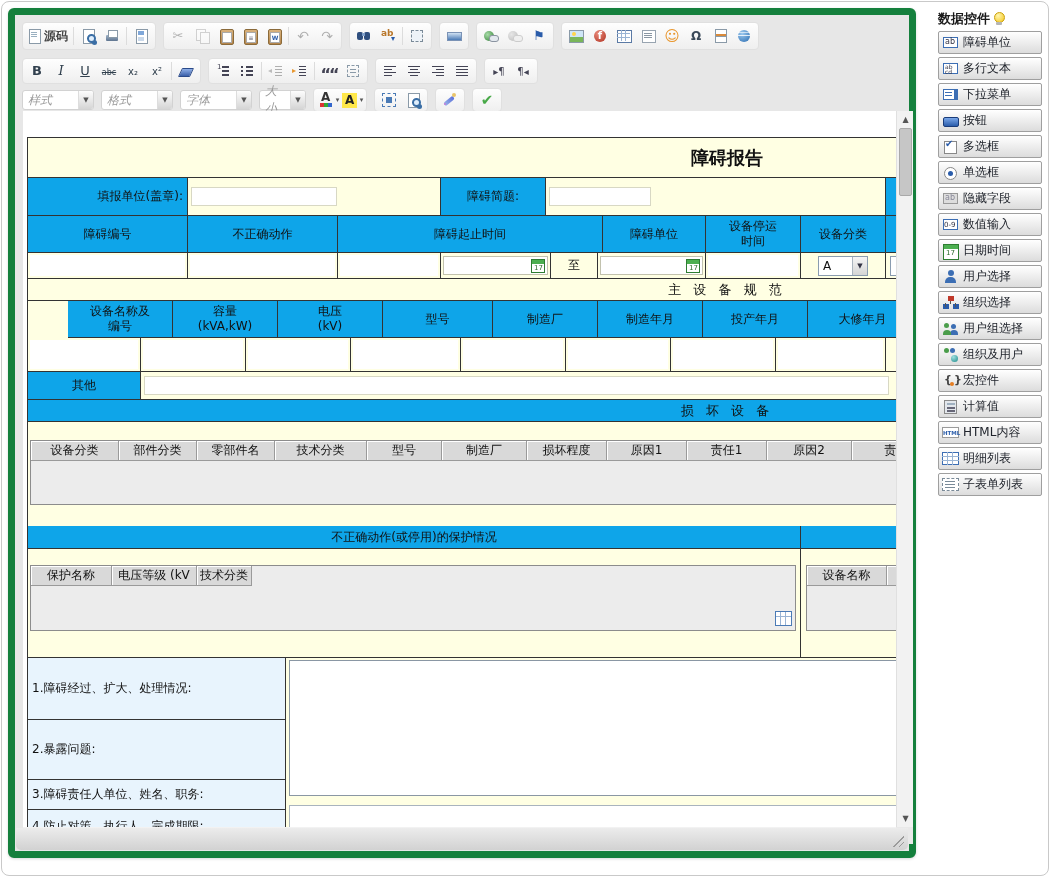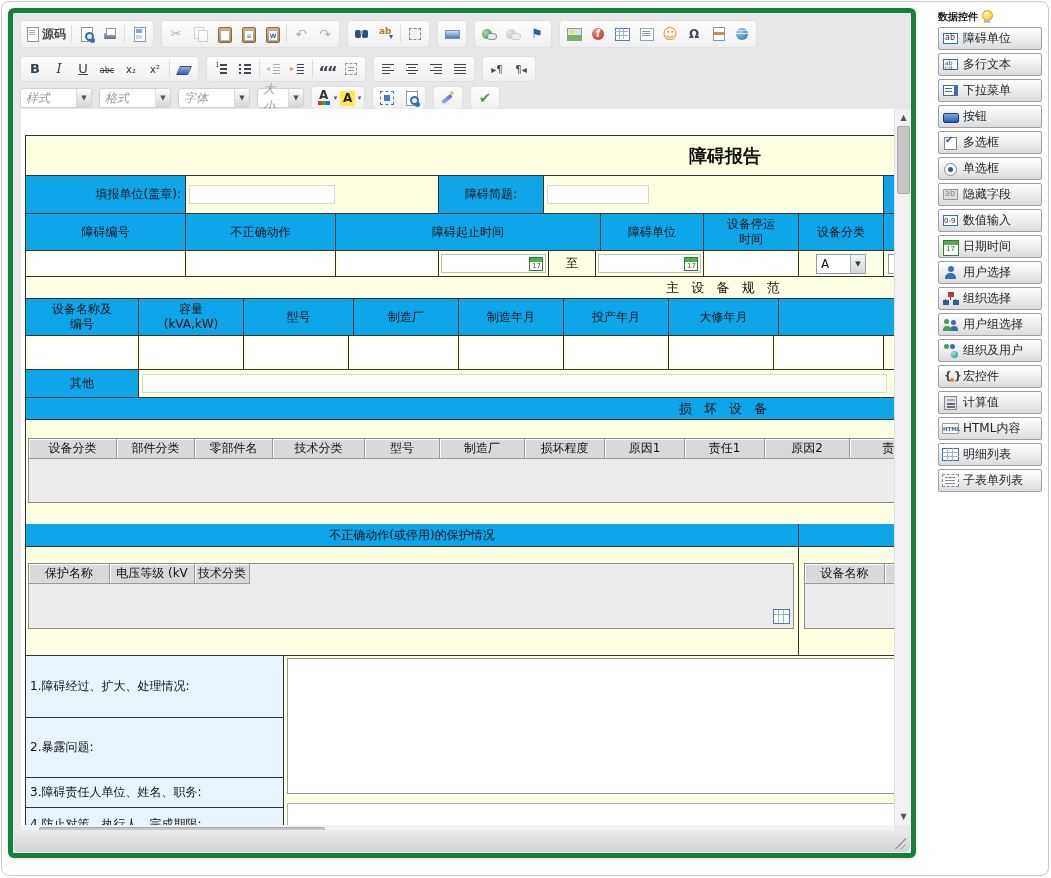--- a/index.html
+++ b/index.html
@@ -1,20 +1,20 @@
 <!DOCTYPE html>
 <html><head>
 <meta charset="utf-8">
 <style>
   * { margin:0; padding:0; box-sizing:border-box; }
   html,body { width:1051px; height:878px; background:#fff; font-family:"DejaVu Sans","Liberation Sans",sans-serif; }
   .frame { position:absolute; left:1px; top:1px; width:1048px; height:875px; border:1px solid #c9c9c9; border-radius:8px; background:#fff; overflow:hidden; }
 
   
-  .editor { position:absolute; left:6px; top:6px; width:908px; height:850px; background:#e7e7e7; border:5px solid #15803d; border-radius:6px; box-shadow:0 1px 3px rgba(0,0,0,.15);padding-left:31px; }
+  .editor { position:absolute; left:6px; top:6px; width:908px; height:850px; background:#e7e7e7; border:7px solid #15803d; border-radius:6px; box-shadow:0 1px 3px rgba(0,0,0,.15);padding-left:31px; }
   .tbrow { position:absolute; left:7px; right:7px; display:flex; align-items:center; }
   .tb1 { top:6px; height:30px; }
   .tb2 { top:42px; height:28px; }
   .tb3 { top:73px; height:24px; }
   .grp { display:inline-flex; align-items:center; background:linear-gradient(#fefefe,#efefef); border:1px solid #e0e0e0; border-radius:4px; padding:1px 2px; margin-right:7px; height:28px; }
   .tb2 .grp{height:26px}.tb3 .grp{height:24px}
   .btn { min-width:24px; height:24px; border-radius:3px; display:flex; align-items:center; justify-content:center; cursor:pointer; }
   .sep { width:1px; height:18px; background:#dcdcdc; margin:0 2px; }
   .srclbl { font-size:12px; color:#474747; font-weight:bold; padding:0 3px 0 1px; }
   .dis { opacity:.4; filter:grayscale(1); }
@@ -134,21 +134,21 @@
   .gridmark { position:absolute; right:3px; bottom:4px; width:17px; height:15px; background:#fff; border:1px solid #4a7ab5; cursor:pointer;
     background-image:linear-gradient(#9ab4d4,#9ab4d4),linear-gradient(#9ab4d4,#9ab4d4),linear-gradient(#9ab4d4,#9ab4d4); background-size:15px 1px,1px 13px,1px 13px; background-position:0 4px,4px 0,9px 0; background-repeat:no-repeat; }
   .notesrow { position:relative; display:flex; }
   .nlabel { background:#E8F4FD; border-right:1px solid #333; border-bottom:1px solid #333; width:258px; display:flex; align-items:center; padding-left:4px; flex:none; }
   .nright { flex:1; border-bottom:none; }
   .bigta { position:absolute; left:261px; top:2px; width:812px; height:136px; background:#fff; border:1px solid #8a97a4; }
   .ta2 { position:absolute; left:261px; top:147px; width:812px; height:60px; background:#fff; border:1px solid #a9b4be; }
 
   
   .side { position:absolute; left:933px; top:8px; width:110px; }
-  .sidehead { display:flex; align-items:center; gap:3px; font-size:10px; font-weight:bold; color:#1a1a1a; padding-left:3px; margin-bottom:3px; }
+  .sidehead { display:flex; align-items:center; gap:3px; font-size:13px; font-weight:bold; color:#1a1a1a; padding-left:3px; margin-bottom:3px; }
   .bulb { width:12px; height:14px; position:relative; display:inline-block; }
   .bulb::before { content:""; position:absolute; left:1px; top:0; width:9px; height:9px; border-radius:50%; background:radial-gradient(circle at 35% 30%,#fff6b0,#f5c518); border:1px solid #caa00a; }
   .bulb::after { content:""; position:absolute; left:3px; bottom:1px; width:6px; height:3px; background:#b5b5b5; border-radius:1px; }
   .ctrlbtn { display:flex; align-items:center; gap:4px; width:104px; height:23px; margin:0 auto 3px; background:linear-gradient(#ffffff,#dcdcdc); border:1px solid #9f9f9f; border-radius:2px; padding:0 3px; font-size:12px; color:#20242c; cursor:pointer; }
   .s-ic { width:17px; height:16px; position:relative; flex:none; }
   .s-text::before,.s-area::before,.s-num::before { content:""; position:absolute; inset:2px 1px 3px 1px; background:#fff; border:1px solid #3c6eb4; }
   .s-text::after { content:"ab"; position:absolute; left:3px; top:2px; font-size:8px; line-height:10px; color:#334; }
   .s-area::after { content:"ab\A cd"; white-space:pre; position:absolute; left:3px; top:3px; font-size:6px; line-height:5px; color:#334; }
   .s-dd::before { content:""; position:absolute; inset:2px 1px 3px 1px; background:linear-gradient(90deg,#fff 10px,#3c6eb4 10px); border:1px solid #3c6eb4; }
   .s-dd::after { content:""; position:absolute; left:3px; top:5px; width:7px; height:1px; background:#3c6eb4; box-shadow:0 3px 0 #3c6eb4; }
@@ -475,24 +475,26 @@
                   <span class="v">另</span>
                 </span>
               </div>
           </div>
 
           <div class="row">
               <div class="cell cr band" style="width:1399px;height:22px;">主 设 备 规 范</div>
             </div>
 
           <div class="row" style="height:37px;">
-            <div class="cell lb hc2" style="width:113px;">设备名称及
+            <div class="cell lb hc2" style="width:105px;margin-left:40px;">设备名称及
 编号</div>
             <div class="cell lb hc2" style="width:105px;">容量
 (kVA,kW)</div>
+            <div class="cell lb hc2" style="width:105px;">电压
+(kV)</div>
             <div class="cell lb" style="width:110px;">型号</div>
             <div class="cell lb" style="width:105px;">制造厂</div>
             <div class="cell lb" style="width:105px;">制造年月</div>
             <div class="cell lb" style="width:105px;">投产年月</div>
             <div class="cell lb" style="width:110px;">大修年月</div>
             <div class="cell lb" style="width:541px;"></div>
           </div>
 
           <div class="row" style="height:34px;">
             <div class="cell cr" style="width:113px;">

